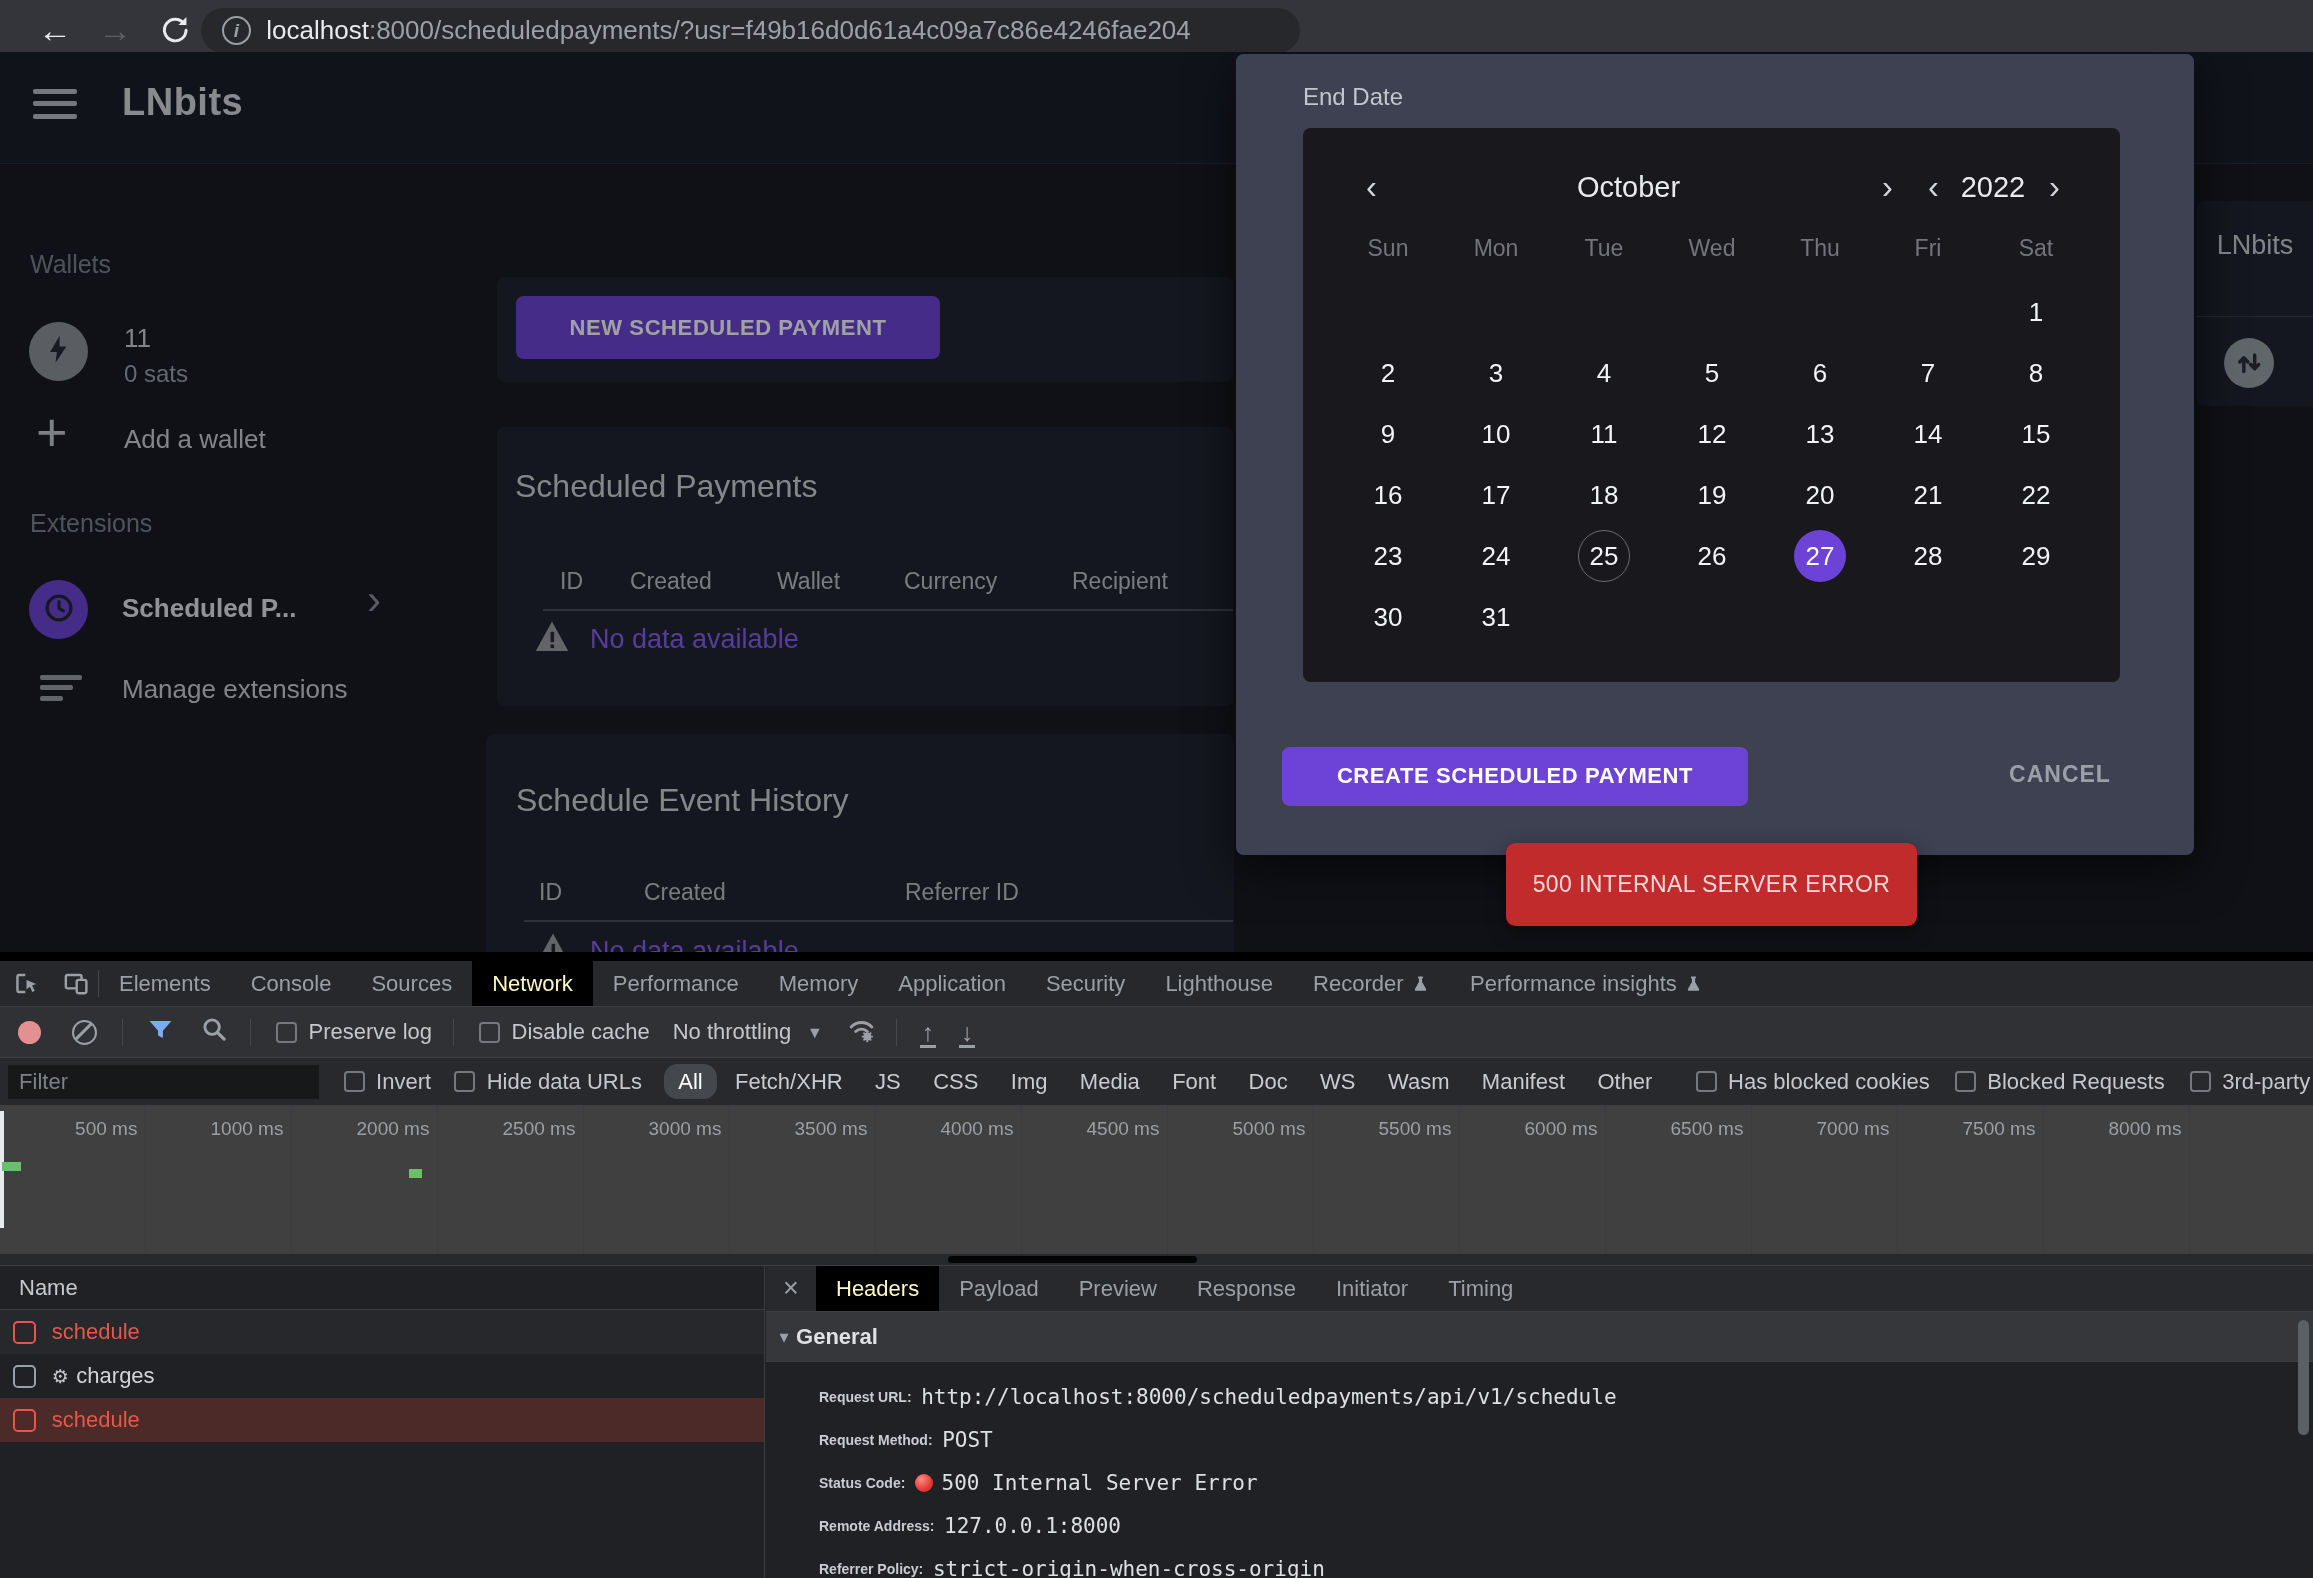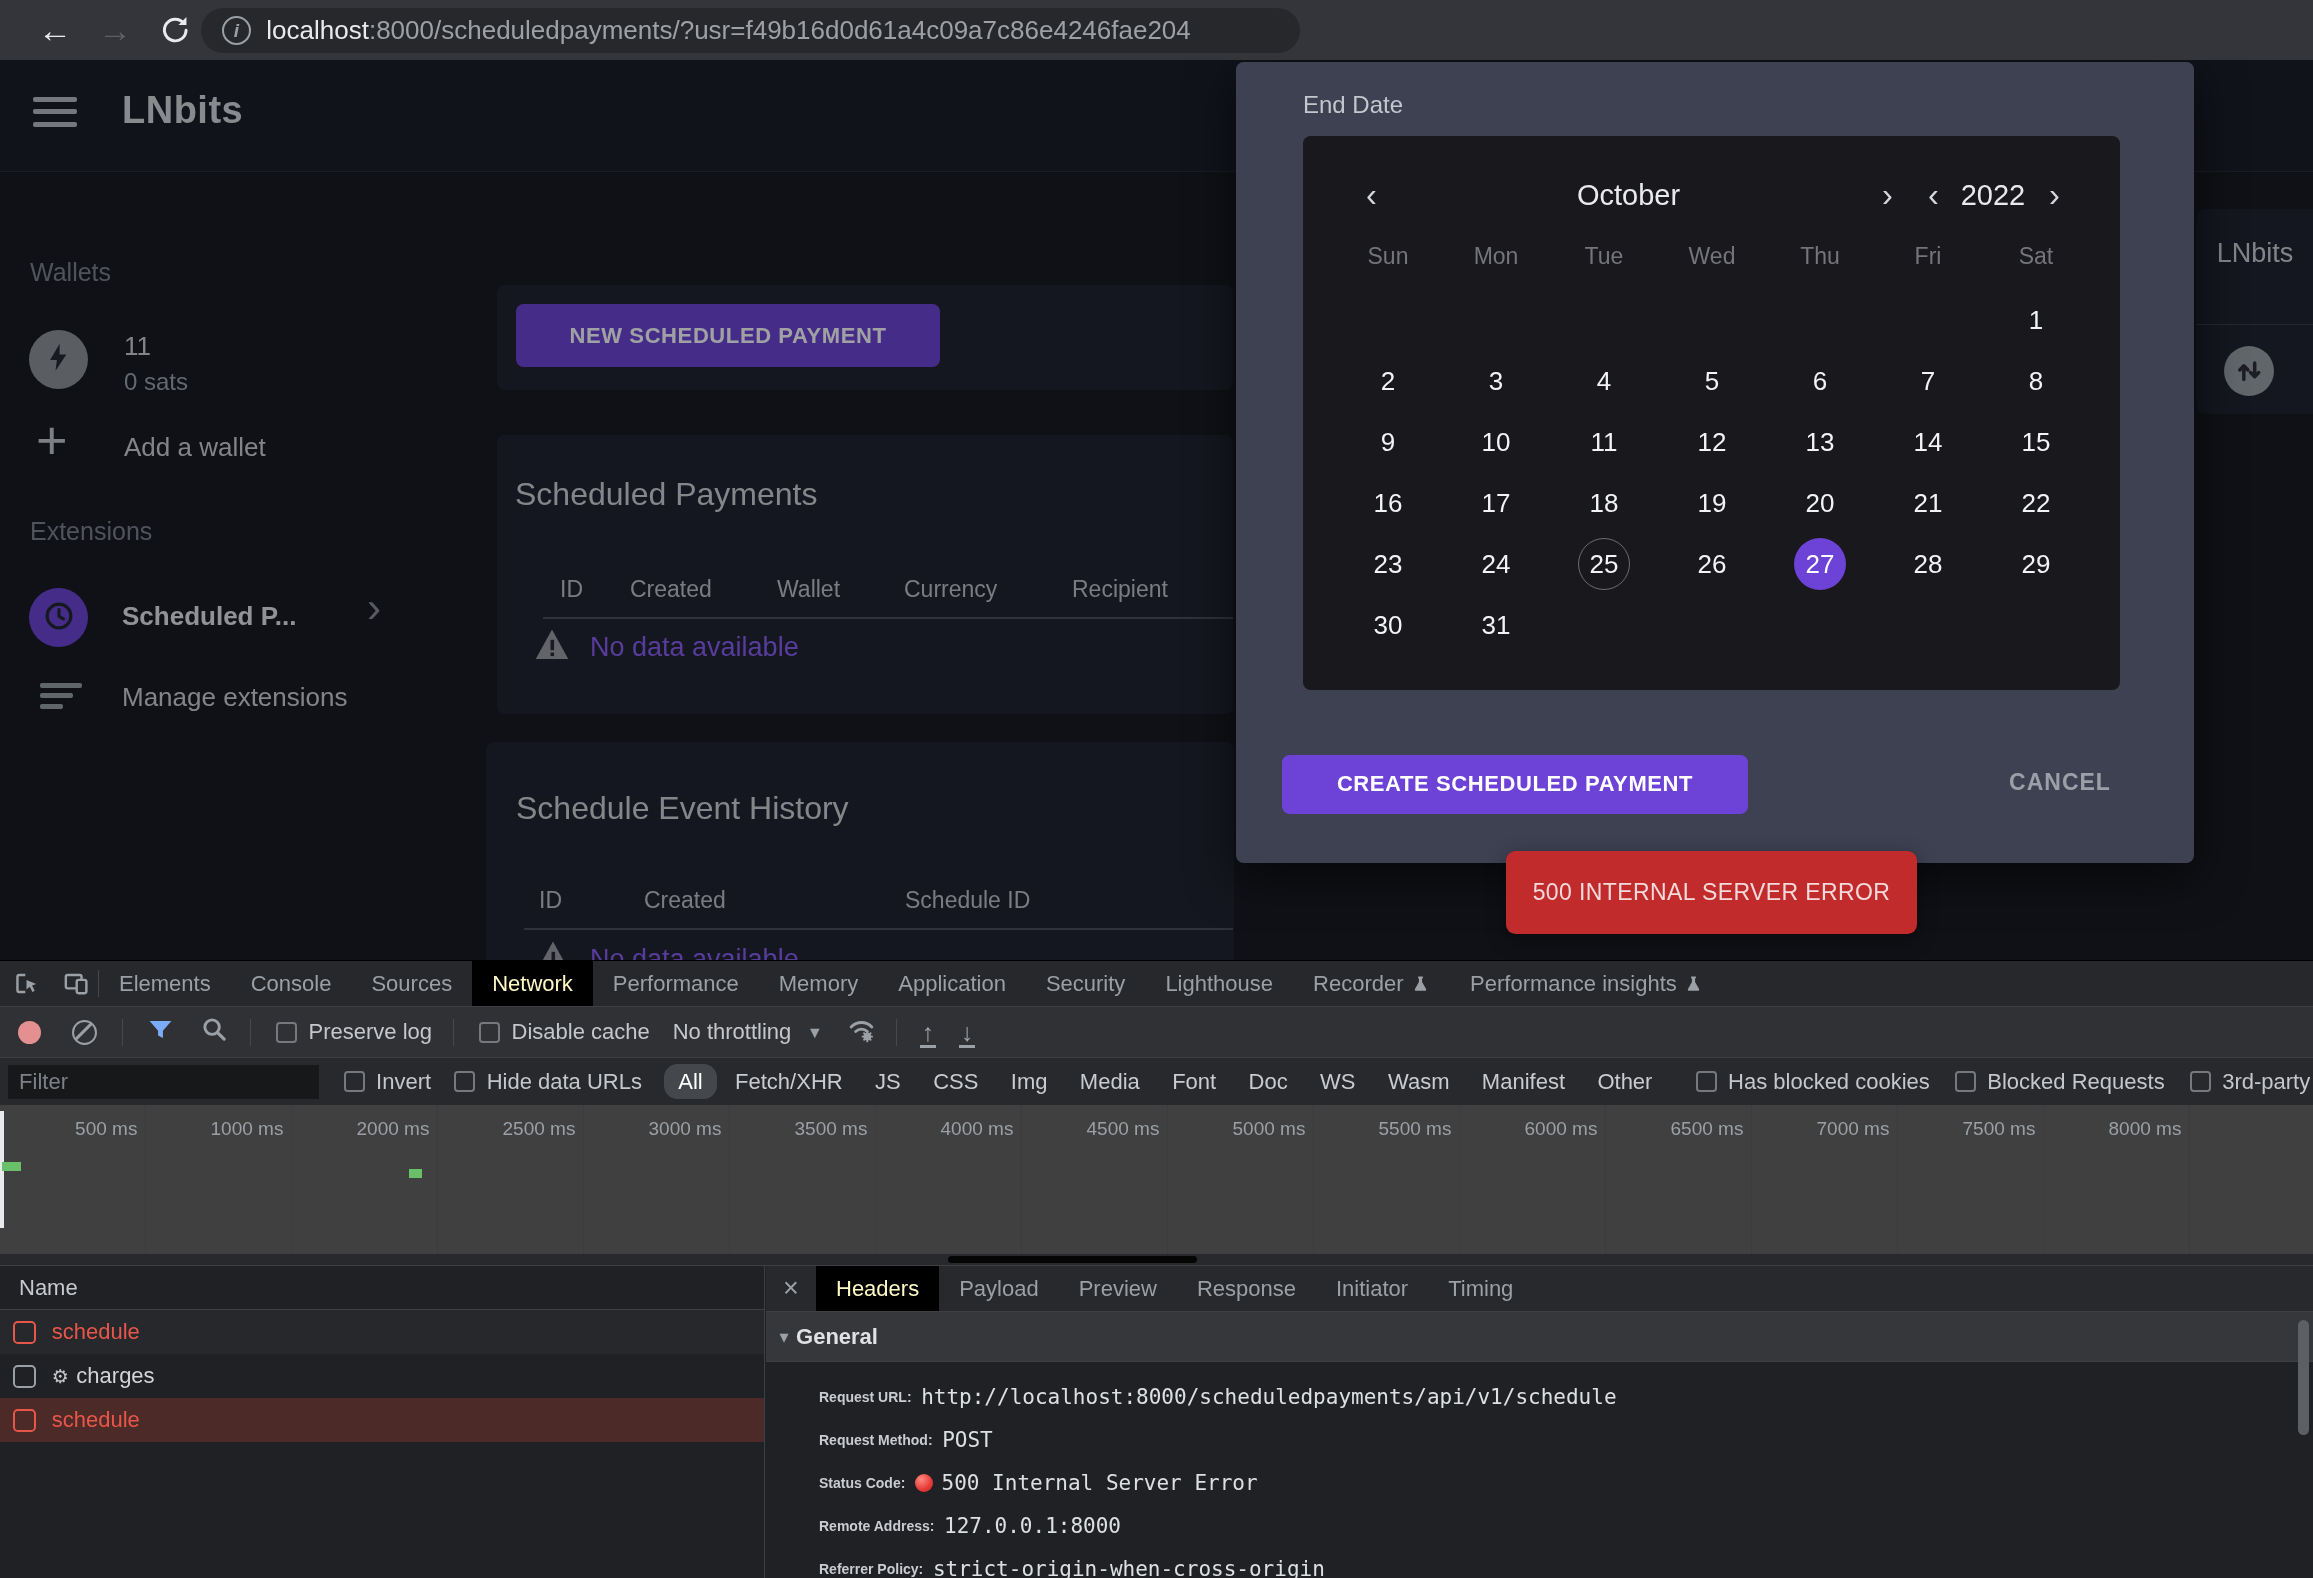--- a/index.html
+++ b/index.html
@@ -12,21 +12,21 @@
   .nav-btn { font-size:34px; color:#e8eaed; line-height:60px; }
   .nav-btn.disabled { color:#5c6064; }
   #url-pill { left:201px; top:7.6px; width:1099px; height:45px; border-radius:23px; background:#27282c;
               display:flex; align-items:center; padding-left:21px; }
   .info-circle { width:29px; height:29px; border:2.4px solid #9aa0a6; border-radius:50%;
                  color:#9aa0a6; font-size:19px; text-align:center; line-height:26px; font-style:italic; font-weight:700;}
   #url-text { margin-left:15.3px; font-size:26px; color:#9da1a6; white-space:nowrap; }
   #url-text b { color:#e8eaed; font-weight:400; }
 
   
-  #app { position:absolute; left:0; top:60px; width:2313px; height:900px; background:#15171e; overflow:hidden; }
+  #app { position:absolute; left:0; top:52px; width:2313px; height:900px; background:#15171e; overflow:hidden; }
   #app-header { position:absolute; left:0; top:0; width:2313px; height:112px; background:#181b24; border-bottom:1px solid #262a36; }
   .burger { left:32.5px; top:37px; width:44px; }
   .burger i { display:block; height:4.8px; background:#b9bcc4; border-radius:1.9px; margin-bottom:7.6px; }
   #app-title { left:122px; top:29px; font-size:38px; font-weight:700; color:#d9dadf; letter-spacing:0.5px; }
 
   .side-label { font-size:25px; color:#7e828e; }
   .avatar { width:59px; height:59px; border-radius:50%; background:#8e9196; display:flex; align-items:center; justify-content:center; }
   .avatar.purple { background:#6c43d6; }
   .w-name { font-size:26px; color:#cfd1d6; }
   .w-sub  { font-size:24px; color:#9fa3ad; }
@@ -225,21 +225,21 @@
           <rect x="11" y="16.6" width="2.4" height="2.4" fill="#26282f"></rect>
         </svg>
     </span>
     <span class="a nodata" style="left:93px; top:197px;">No data available</span>
   </div>
 
   <div class="card" style="left:486px; top:682px; width:748px; height:264px;">
     <div class="a card-title" style="left:30px; top:48px;">Schedule Event History</div>
     <span class="th" style="left:53px;  top:145px;">ID</span>
     <span class="th" style="left:158px; top:145px;">Created</span>
-    <span class="th" style="left:419px; top:145px;">Schedule ID</span>
+    <span class="th" style="left:419px; top:145px;">Referrer ID</span>
     <div class="tdiv" style="left:38px; top:186px; width:709px;"></div>
     <span class="a" style="left:49px; top:198px;">
       <svg width="36" height="32.5" viewBox="0 0 24 22">
           <path d="M12 1 23 21H1z" fill="#9b9da4"></path>
           <rect x="11" y="8" width="2.4" height="7" fill="#26282f"></rect>
           <rect x="11" y="16.6" width="2.4" height="2.4" fill="#26282f"></rect>
         </svg>
     </span>
     <span class="a nodata" style="left:104px; top:202px;">No data available</span>
   </div>

